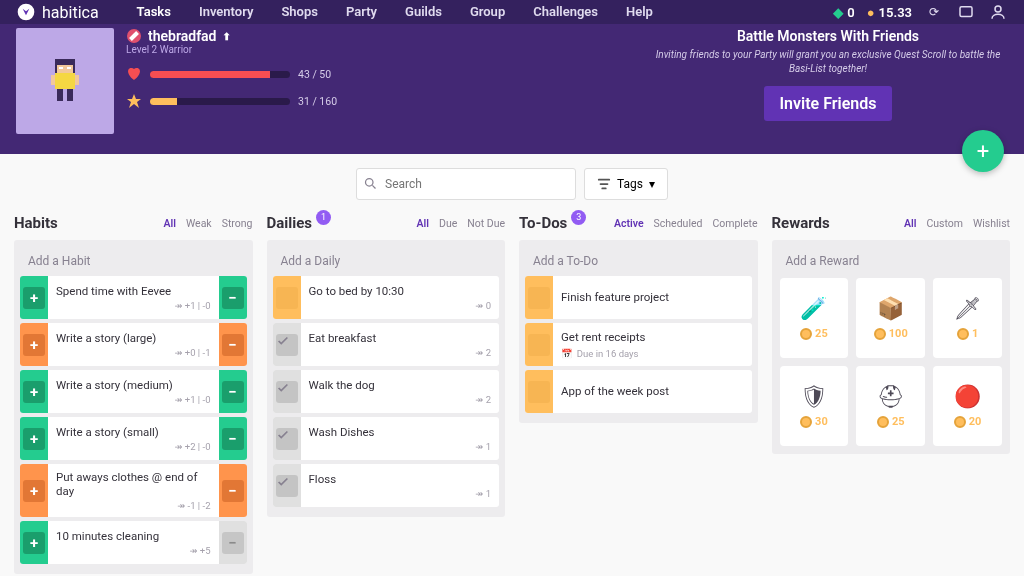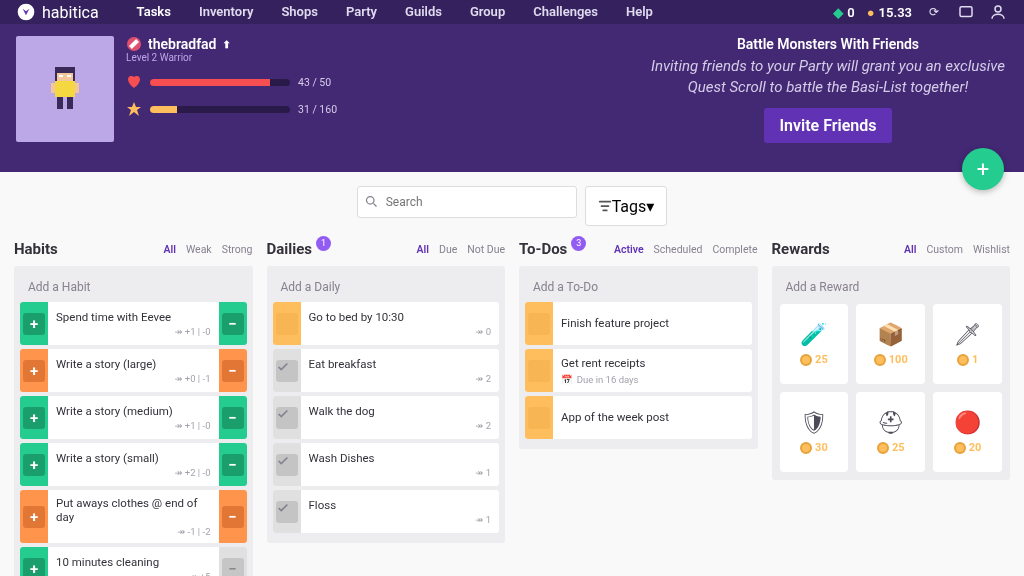--- a/index.html
+++ b/index.html
@@ -8,43 +8,43 @@
   .brand{display:flex;align-items:center;gap:6px;font-size:16px;margin-right:24px}
   .brand svg{width:20px;height:20px}
   .nav-tabs{display:flex;gap:0;flex:1}
   .nav-tab{padding:18px 14px;font-size:13px;font-weight:600;color:#e0dbef;cursor:pointer}
   .nav-tab.active{border-bottom:2px solid #6133b4;color:#fff}
   .top-right{display:flex;align-items:center;gap:12px}
   .currency{display:flex;align-items:center;gap:4px;font-size:13px;font-weight:600}
   .gem{color:#24cc8f}.gold{color:#ffbe5d}
   .ticon{width:20px;height:20px;display:inline-flex;align-items:center;justify-content:center;cursor:pointer;color:#e0dbef}
   
-  .header{background:#432874;height:148px;display:flex;padding:12px 16px;color:#fff;position:relative}
+  .header{background:#432874;height:130px;display:flex;padding:4px 16px;color:#fff;position:relative}
   .avatar-box{width:98px;height:106px;background:#bda8e7;border-radius:2px;display:flex;align-items:center;justify-content:center;margin-right:12px}
   .pixel-av{width:40px;height:48px}
   .stats-col{flex:0 0 280px}
   .pname{display:flex;align-items:center;gap:6px;font-weight:600;font-size:14px}
   .pname-sub{font-size:10px;color:#bda8e7;margin-bottom:6px}
   .sbar{display:flex;align-items:center;gap:8px;margin:11px 0}
   .sbar-icon{width:16px;height:16px}
   .sbar-track{width:140px;height:7px;background:#2a1a4a;border-radius:4px;overflow:hidden}
   .sbar-fill{height:100%}
   .sbar-txt{font-size:10.5px;color:#d5cce8}
   .hp{background:#f74e52}.xp{background:#ffbe5d}
   .party-prompt{margin-left:auto;text-align:center;width:360px}
   .party-prompt h3{font-size:14px;font-weight:600;margin-bottom:4px}
-  .party-prompt p{font-size:15px;font-style:italic;color:#d5cce8;margin-bottom:10px;line-height:1.4}
+  .party-prompt p{font-size:10px;font-style:italic;color:#d5cce8;margin-bottom:10px;line-height:1.4}
   .invite-btn{background:#6133b4;color:#fff;border:none;padding:8px 16px;font-size:16px;font-weight:600;border-radius:3px;cursor:pointer}
   .fab{position:absolute;right:20px;bottom:-18px;width:42px;height:42px;border-radius:50%;background:#24cc8f;display:flex;align-items:center;justify-content:center;color:#fff;font-size:22px;cursor:pointer;box-shadow:0 2px 6px rgba(0,0,0,.25)}
   
   .searchbar{display:flex;justify-content:center;padding:14px 0;gap:8px}
   .search-in{width:220px;height:32px;border:1px solid #ddd;border-radius:3px;padding:0 8px 0 28px;font-size:12px;background:#fff}
   .search-wrap{position:relative}
   .search-wrap svg{position:absolute;left:7px;top:8px;width:15px;height:15px;color:#878190}
-  .tags-btn{height:40px;border:1px solid #ddd;background:#fff;border-radius:3px;padding:0 12px;font-size:16px;display:flex;align-items:center;cursor:pointer}
+  .tags-btn{height:32px;border:1px solid #ddd;background:#fff;border-radius:3px;padding:0 12px;font-size:12px;display:flex;align-items:center;gap:6px;cursor:pointer}
   
   .cols{display:flex;gap:14px;padding:0 14px}
   .col{flex:1;min-width:0}
   .col-hd{display:flex;align-items:center;margin-bottom:8px}
   .col-hd h2{font-size:15px;font-weight:700;color:#34313a}
   .badge{width:15px;height:15px;border-radius:50%;background:#925cf3;color:#fff;font-size:9px;display:inline-flex;align-items:center;justify-content:center;margin-left:4px;position:relative;top:-6px}
   .col-filters{margin-left:auto;display:flex;gap:10px;font-size:10.5px}
   .col-filters span{color:#878190;cursor:pointer}
   .col-filters span.active{color:#6133b4;font-weight:600}
   .col-body{background:#edecee;border-radius:3px;padding:6px}

